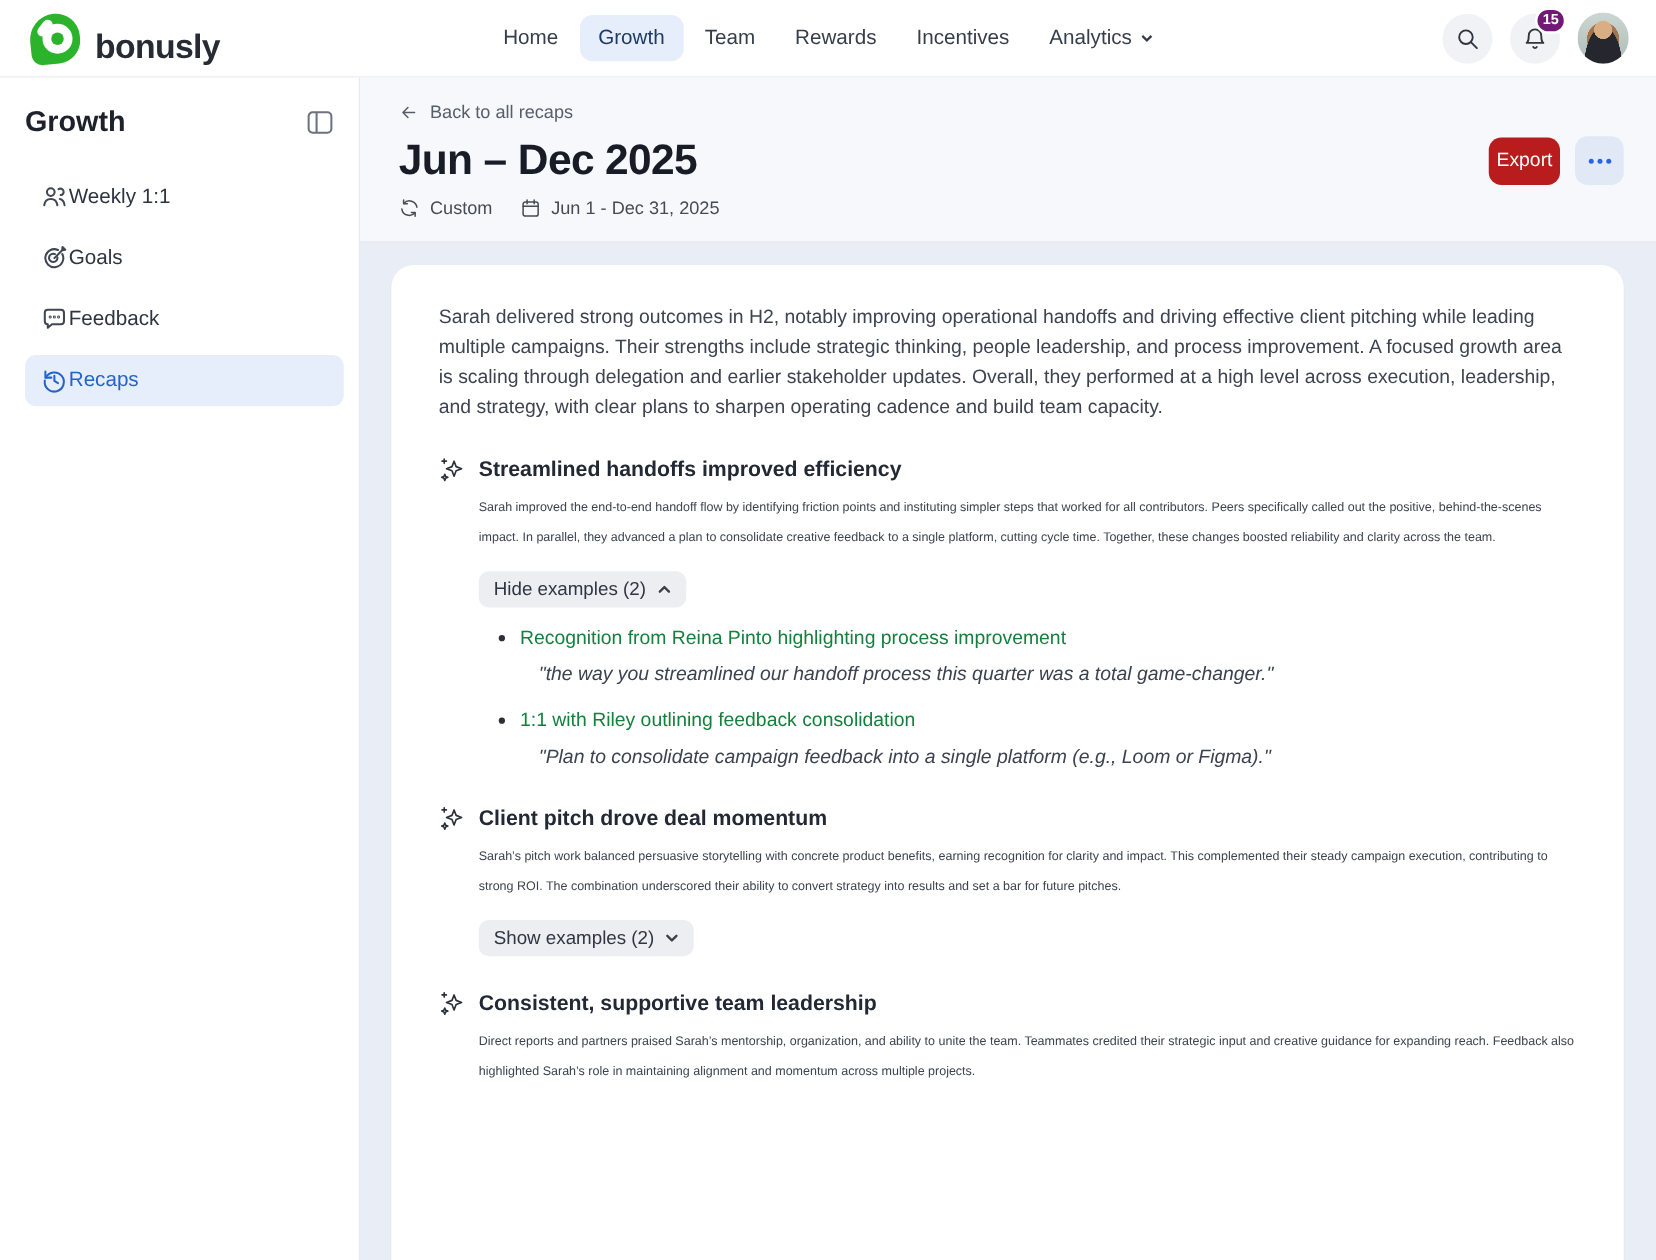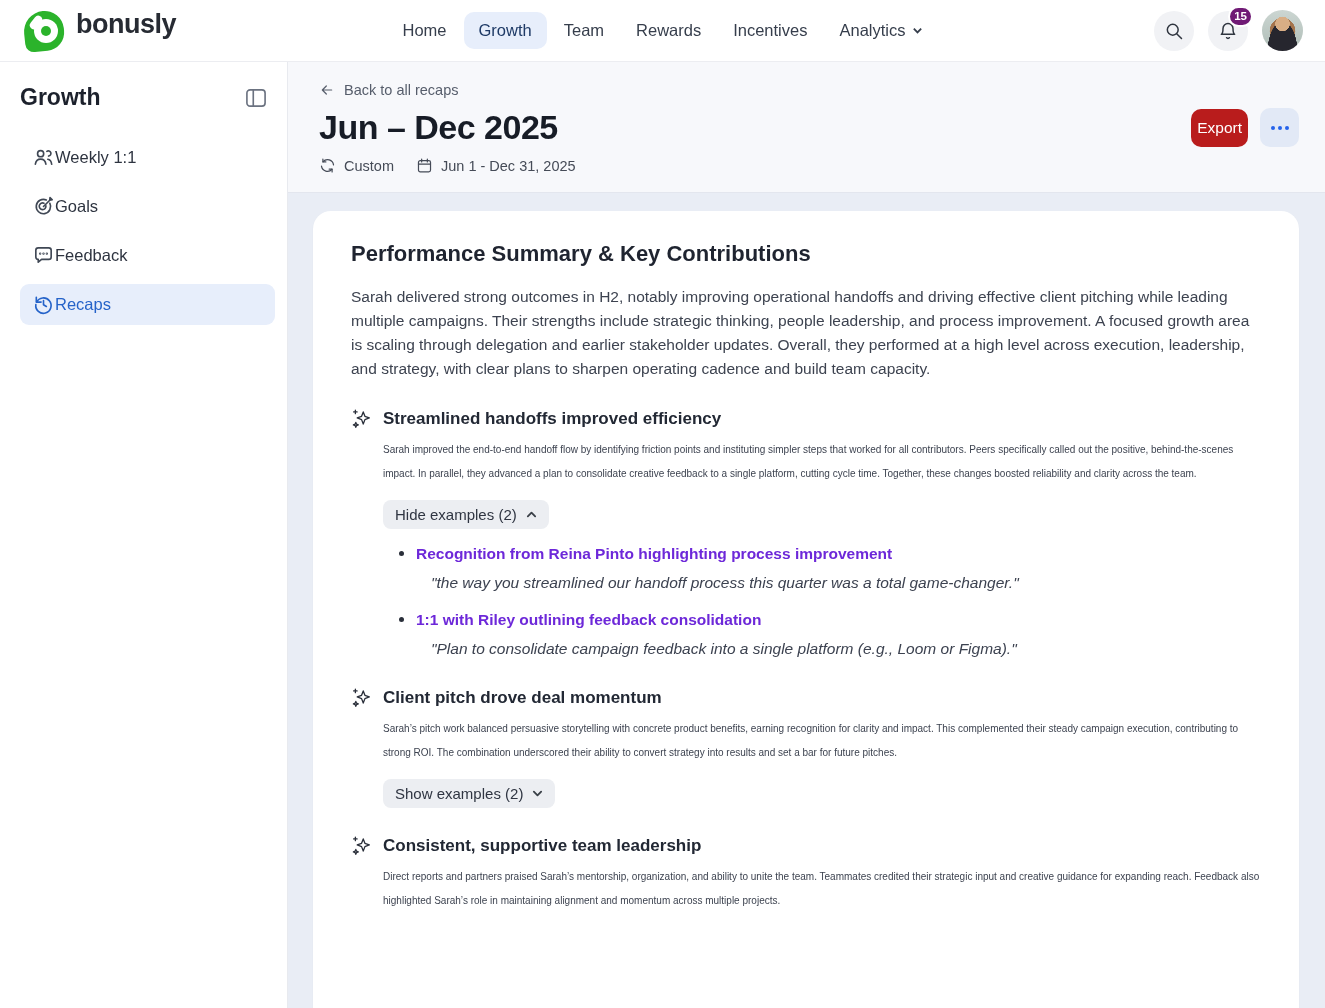--- a/index.html
+++ b/index.html
@@ -2,21 +2,21 @@
 <html><head>
 <meta charset="utf-8">
 <style>
   * { margin:0; padding:0; box-sizing:border-box; }
   html,body { width:1325px; height:1008px; overflow:hidden; }
   body { font-family:"Liberation Sans","DejaVu Sans",sans-serif; background:#fff; color:#2b313d; }
 
   
   .topnav { height:62px; background:#fff; border-bottom:1px solid #ecedf1;
             display:flex; align-items:center; padding:0 22px; position:relative; }
-  .brand { display:flex; align-items:flex-start; gap:10px; cursor:pointer; }
+  .brand { display:flex; align-items:flex-end; gap:10px; cursor:pointer; }
   .logo-mark { position:relative; width:44px; height:44px; }
   .logo-blob { position:absolute; inset:2px; background:#2bb32b;
                border-radius:52% 48% 46% 22%; transform:rotate(-6deg); }
   .logo-ring { position:absolute; left:12px; top:10px; width:24px; height:24px;
                background:#fff; border-radius:50%; }
   .logo-core { position:absolute; left:19px; top:17px; width:10px; height:10px;
                background:#2bb32b; border-radius:50%; }
   .logo-stem { position:absolute; left:10px; top:6px; width:8px; height:15px;
                background:#fff; border-radius:4px; transform:rotate(38deg); }
   .brand-name { font-size:27px; font-weight:700; letter-spacing:-0.5px; color:#272b33; }
@@ -96,21 +96,21 @@
   .toggle-btn { margin:14px 0 0 32px; display:inline-flex; align-items:center; gap:9px;
                 background:#eceef2; border:none; border-radius:8px; padding:6px 12px;
                 font-size:15px; color:#2f3542; cursor:pointer; font-family:inherit; }
   .toggle-btn svg { width:11px; height:11px; stroke:#3a4048; stroke-width:2; fill:none;
                     stroke-linecap:round; stroke-linejoin:round; }
 
   .examples { margin:14px 0 2px 48px; list-style:none; }
   .example { position:relative; padding-left:17px; margin-bottom:15px; }
   .example::before { content:""; position:absolute; left:0; top:8px; width:5px; height:5px;
                      border-radius:50%; background:#2a2f3a; }
-  .example-label { font-size:15.5px; color:#6d28d9; line-height:22px;font-weight:bold; }
+  .example-label { font-size:15.5px; color:#15803d; line-height:22px; }
   .example-quote { font-size:15.5px; font-style:italic; color:#3c4250; line-height:22px;
                    margin:7px 0 0 15px; }
 </style>
 </head>
 <body>
 
 <header class="topnav">
   <div class="brand">
     <span class="logo-mark">
       <span class="logo-blob"></span>
@@ -237,21 +237,20 @@
             <rect x="3.5" y="5" width="17" height="16" rx="2.5"></rect>
               <path d="M3.5 10h17M8 2.8V7M16 2.8V7"></path>
           </svg>
           <span>Jun 1 - Dec 31, 2025</span>
         </span>
       </div>
     </div>
 
     <div class="content-scroll">
       <article class="card">
-        <h2 class="card-heading">Performance Summary &amp; Key Contributions</h2>
         <p class="summary">Sarah delivered strong outcomes in H2, notably improving operational handoffs and driving effective client pitching while leading multiple campaigns. Their strengths include strategic thinking, people leadership, and process improvement. A focused growth area is scaling through delegation and earlier stakeholder updates. Overall, they performed at a high level across execution, leadership, and strategy, with clear plans to sharpen operating cadence and build team capacity.</p>
 
         <section class="section">
           <div class="section-head">
             <span class="sparkle">
               <svg viewBox="0 0 24 24">
                   <path d="M14 4.5l1.9 5 5 1.9-5 1.9-1.9 5-1.9-5-5-1.9 5-1.9z"></path>
                   <path d="M5 2.5v4M3 4.5h4"></path>
                   <path d="M5.5 16.5l.8 2 2 .8-2 .8-.8 2-.8-2-2-.8 2-.8z"></path>
                 </svg>

